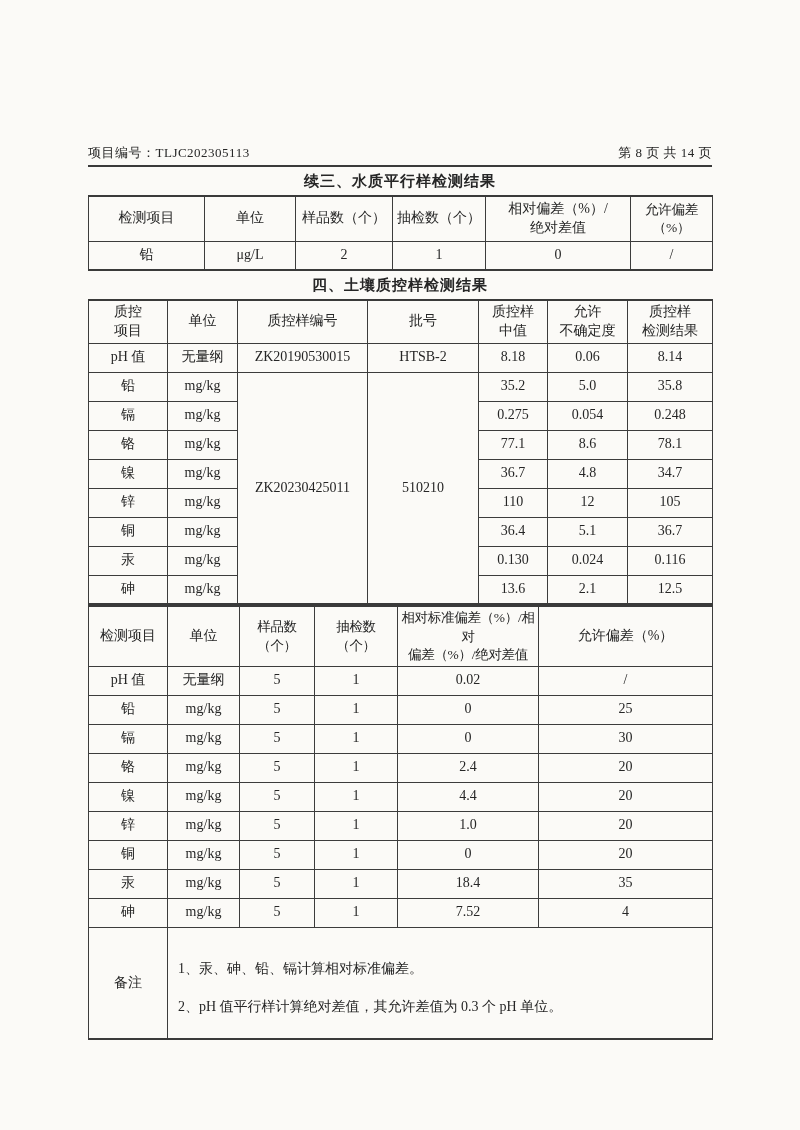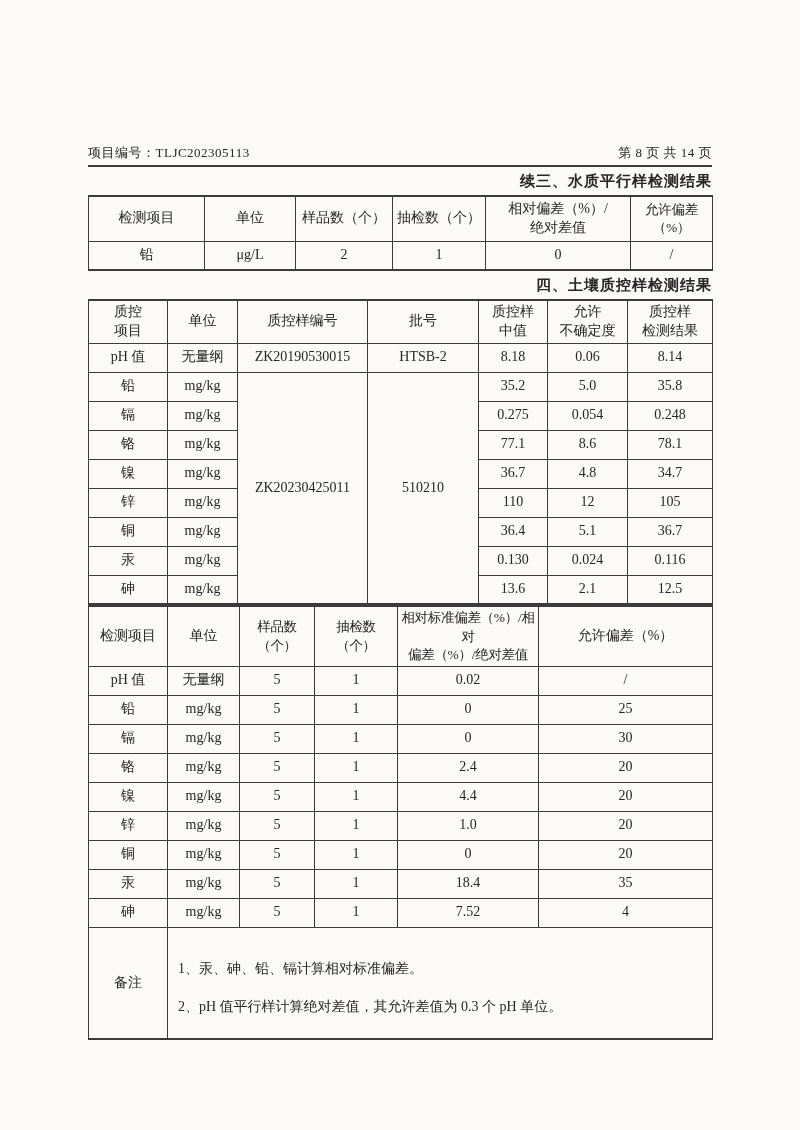--- a/index.html
+++ b/index.html
@@ -28,21 +28,21 @@
   }
   .doc-title {
     text-align: center;
     font-size: 17px; font-weight: bold;
     padding: 5px 0 4px 0;
     border-bottom: 2px solid #3a3a3a;
     letter-spacing: 1px;
   }
   .doc-title .gap { display: inline-block; width: 26px; }
   .section-title {
-    text-align: right;
+    text-align: center;
     font-size: 15px; font-weight: bold;
     padding: 5px 0 4px 0;
     letter-spacing: 1px;
   }
   table {
     width: 624px;
     border-collapse: collapse;
     table-layout: fixed;
     font-size: 14px;
   }

